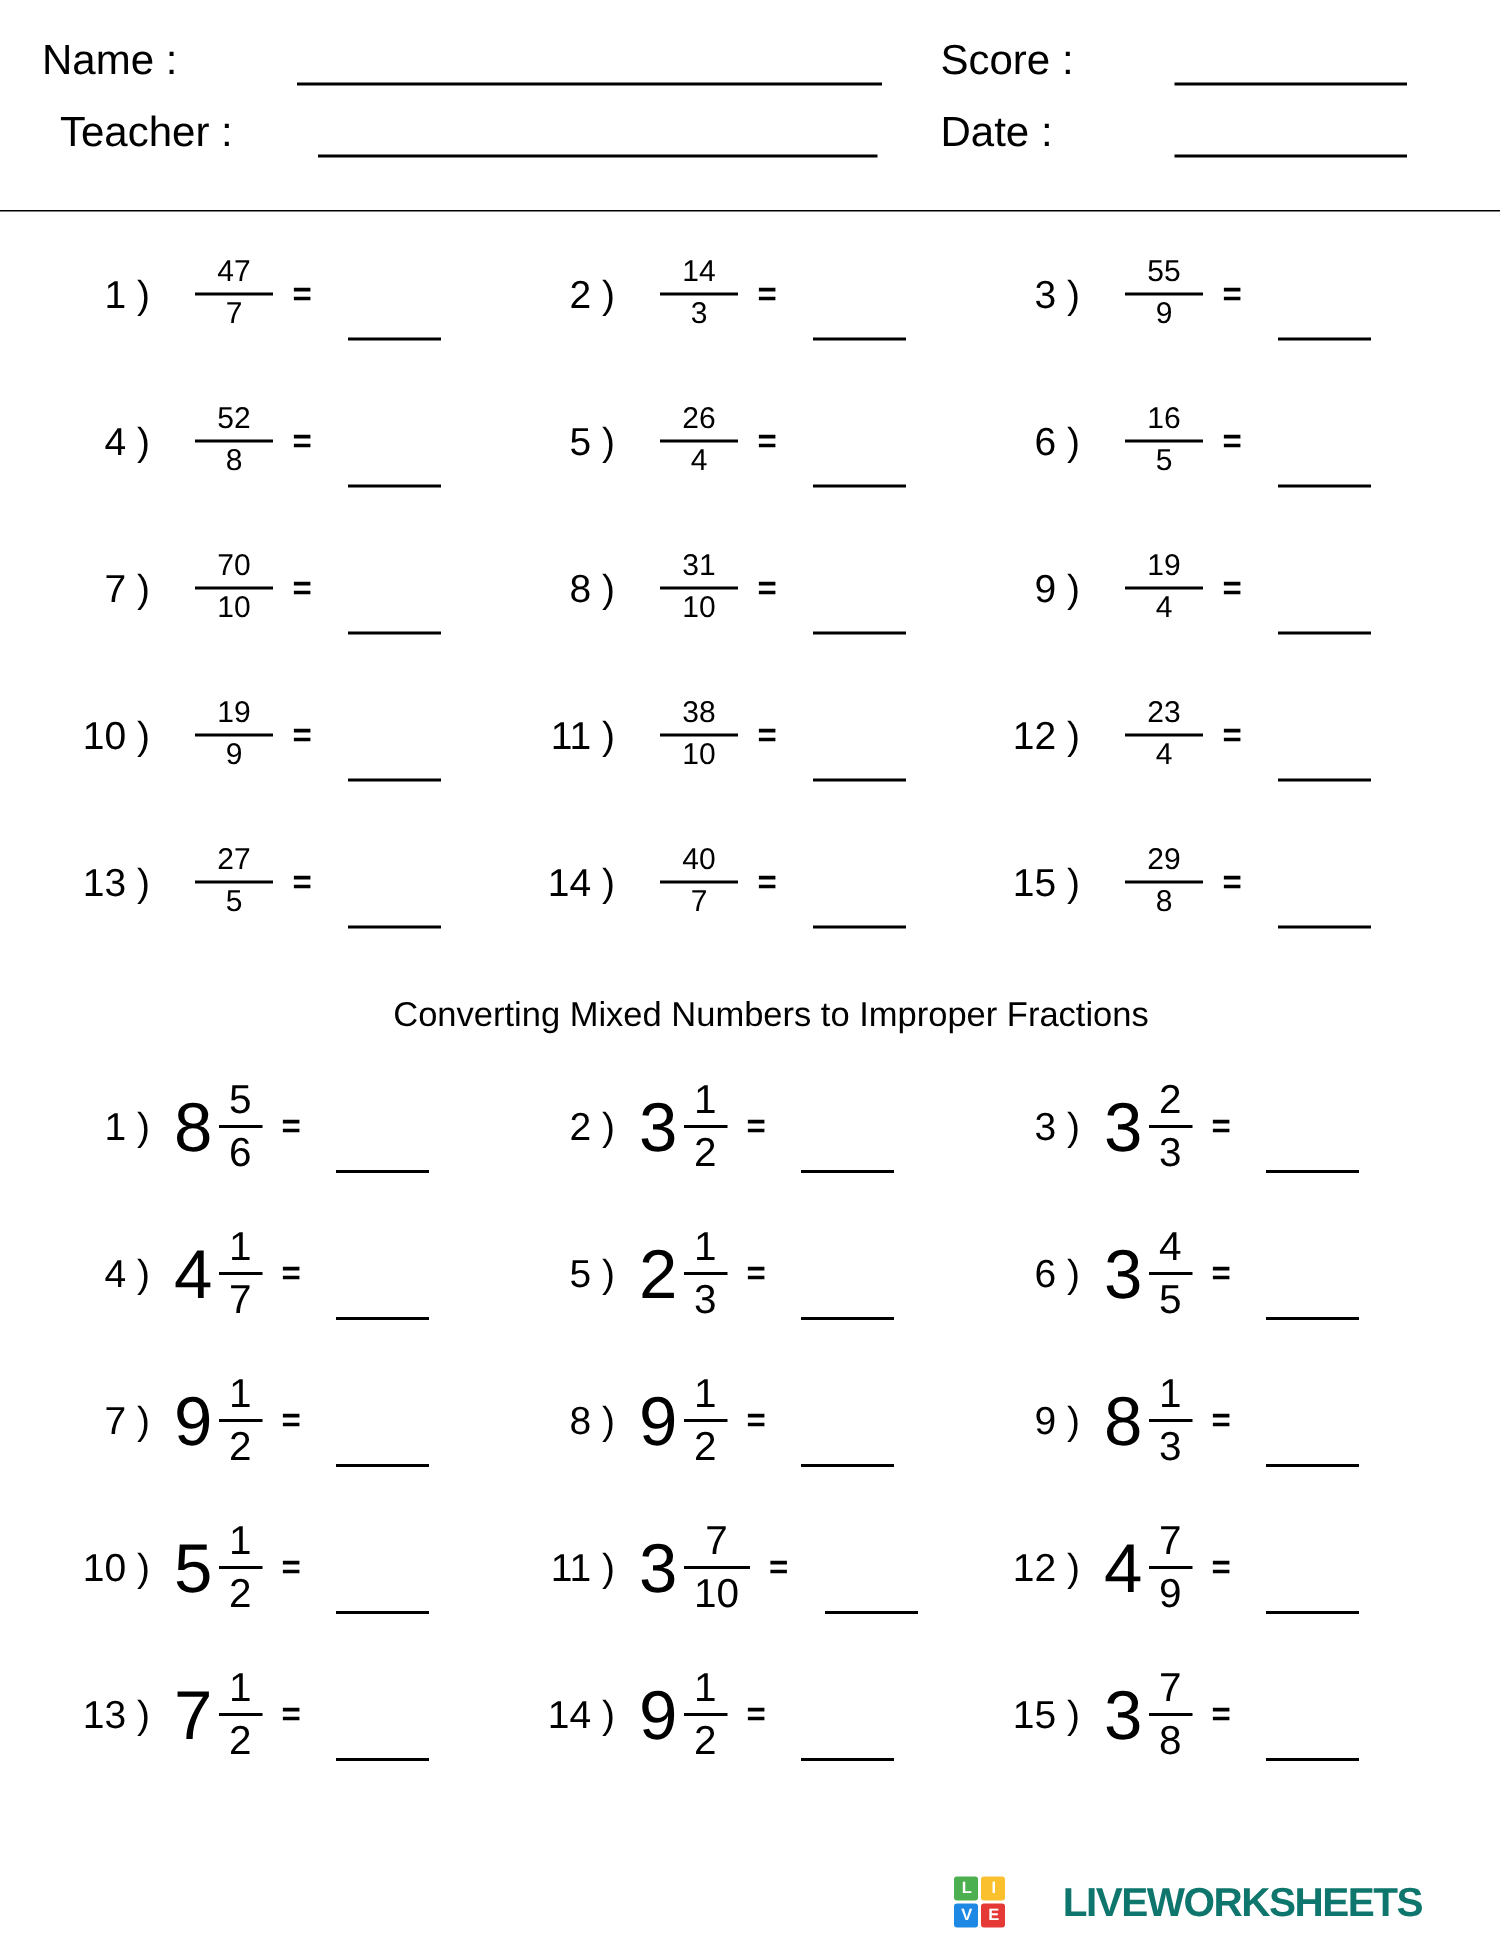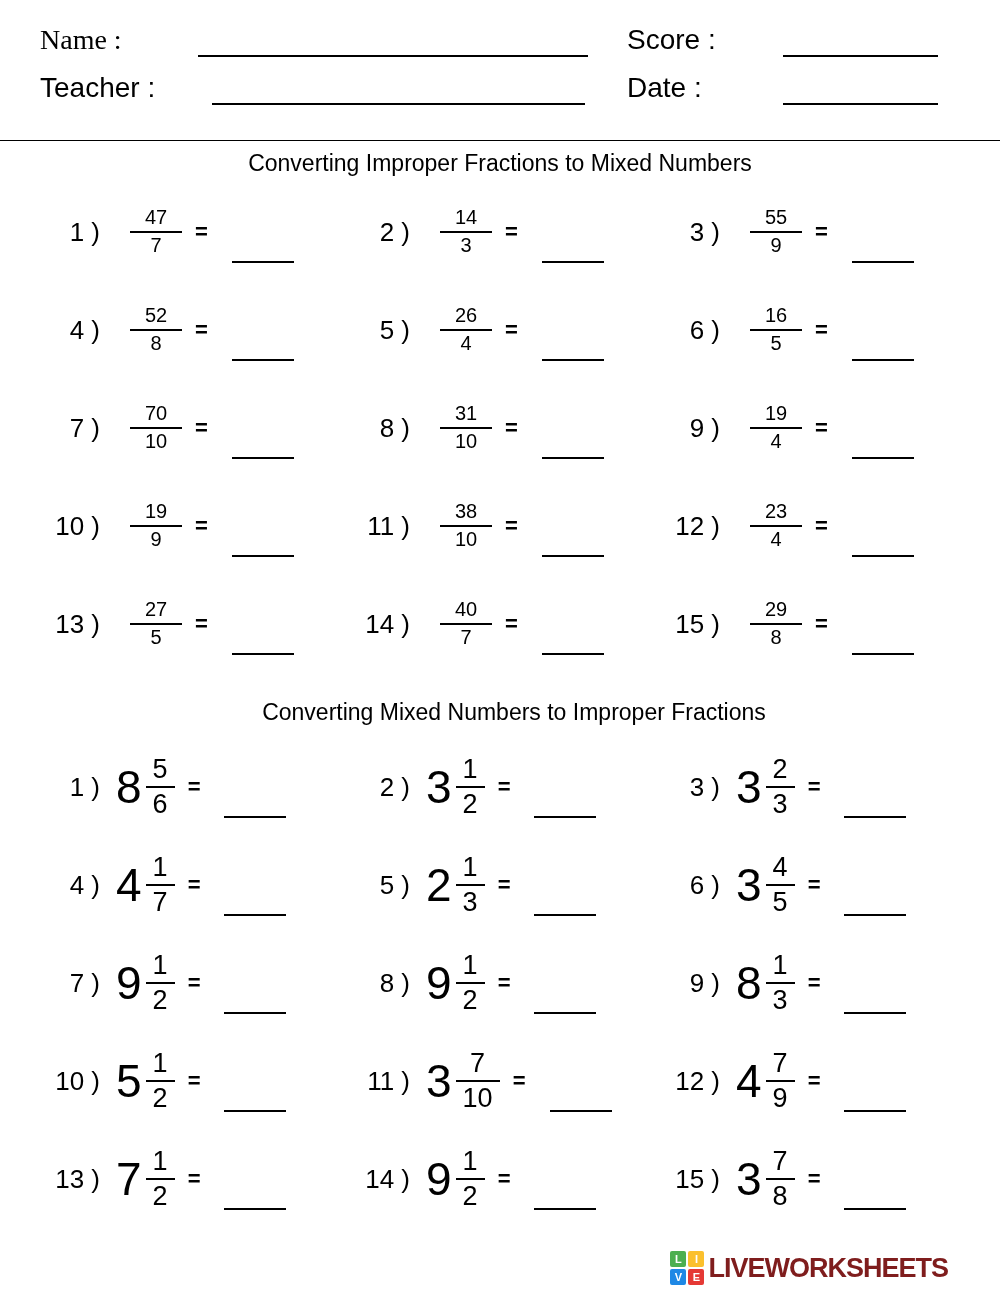--- a/index.html
+++ b/index.html
@@ -3,21 +3,21 @@
 <meta charset="utf-8">
 <style>
   * { margin:0; padding:0; box-sizing:border-box; }
   html,body { background:#ffffff; }
   body { font-family:"Liberation Sans", sans-serif; color:#000; }
   .page { position:relative; width:1000px; height:1291px; background:#fff; overflow:hidden; }
 
   
   .hdr { position:relative; height:141px; border-bottom:1.5px solid #000; }
   .hlabel { position:absolute; font-size:28px; }
-  .lbl-name    { left:40px;  top:24px;font-family:Liberation Serif, serif; }
+  .lbl-name    { left:28px;  top:24px; }
   .lbl-teacher { left:40px;  top:72px; }
   .lbl-score   { left:627px; top:24px; }
   .lbl-date    { left:627px; top:72px; }
   .hline { position:absolute; border-bottom:2.5px solid #000; height:0; }
   .line-name    { left:198px; top:55px;  width:390px; }
   .line-teacher { left:212px; top:103px; width:373px; }
   .line-score   { left:783px; top:55px;  width:155px; }
   .line-date    { left:783px; top:103px; width:155px; }
 
   
@@ -59,21 +59,20 @@
     <span class="hline  line-name"></span>
     <span class="hlabel lbl-score">Score :</span>
     <span class="hline  line-score"></span>
     <span class="hlabel lbl-teacher">Teacher :</span>
     <span class="hline  line-teacher"></span>
     <span class="hlabel lbl-date">Date :</span>
     <span class="hline  line-date"></span>
   </div>
 
   <section>
-    <h2 class="sec-title t1">Converting Improper Fractions to Mixed Numbers</h2>
     <div class="problems p1">
         <div class="pcell">
           <span class="pnum">1 )</span>
           <span class="frac">
             <span class="fnum">47</span>
             <span class="fden">7</span>
           </span>
           <span class="eq">=</span>
           <span class="blank"></span>
         </div>
@@ -362,16 +361,16 @@
       </div>
   </section>
 
   <div class="logo">
     <span class="logo-grid">
         <span class="tile" style="background: rgb(76, 175, 80);">L</span>
         <span class="tile" style="background: rgb(251, 192, 45);">I</span>
         <span class="tile" style="background: rgb(30, 136, 229);">V</span>
         <span class="tile" style="background: rgb(229, 57, 53);">E</span>
       </span>
-    <span class="logo-text" style="color: #7f1d1d;">LIVEWORKSHEETS</span>
+    <span class="logo-text" style="color: #0f766e; margin-left: 34px;">LIVEWORKSHEETS</span>
   </div>
 
 </div>
 
 </body></html>

